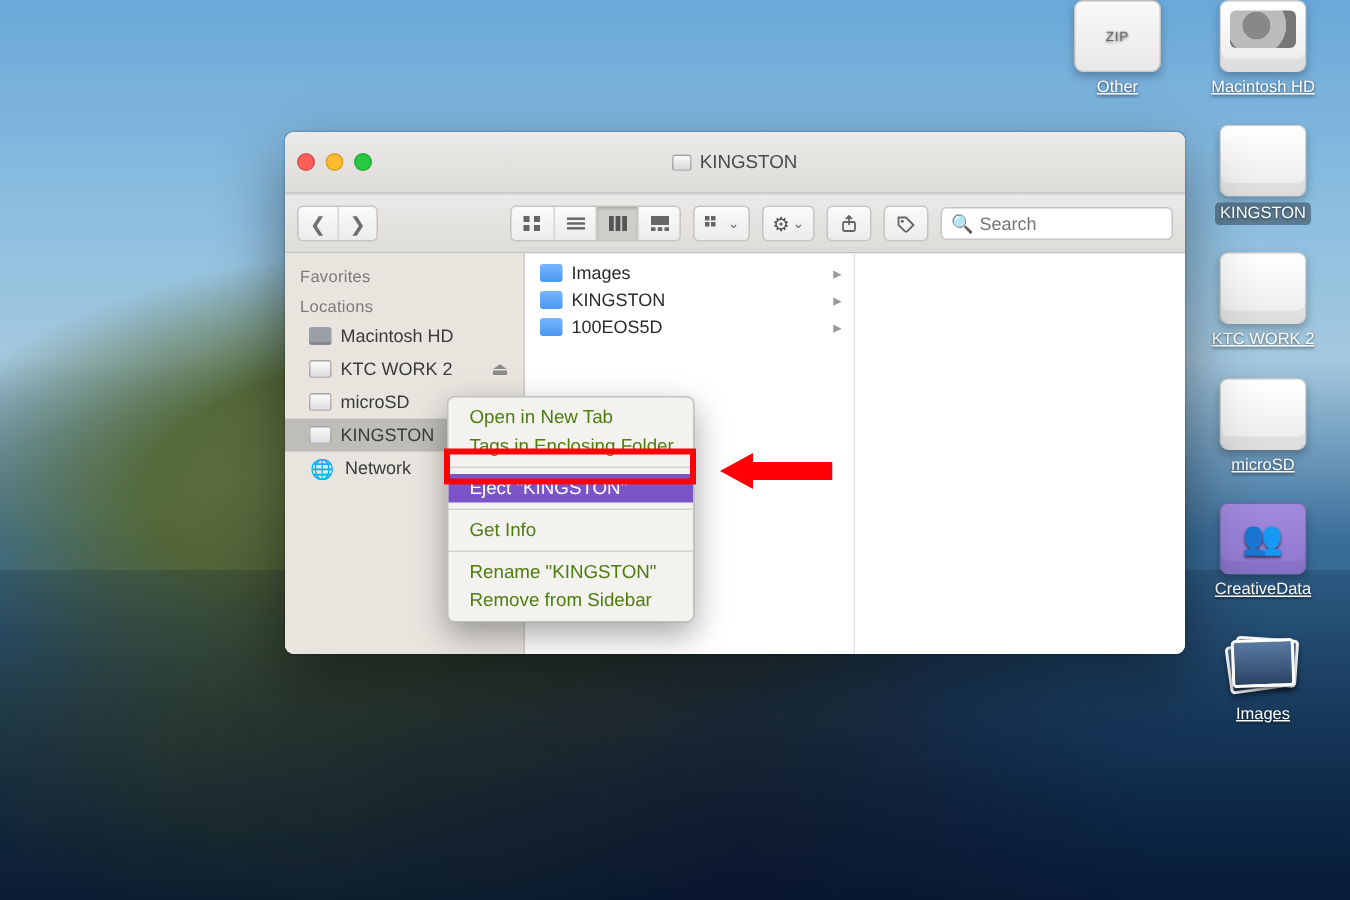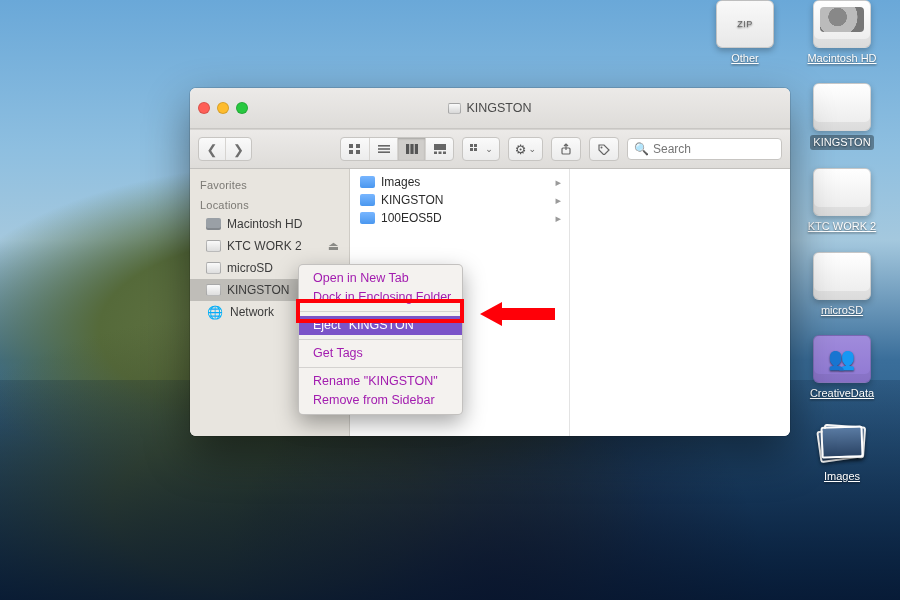--- a/index.html
+++ b/index.html
@@ -82,21 +82,21 @@
   .col .row { display: flex; align-items: center; gap: 6px; height: 18px; padding: 0 8px 0 10px; font-size: 12px; color: #2b2b2b; cursor: pointer; }
   .col .row .fico { width: 15px; height: 12px; background: linear-gradient(#78b6ff,#4a97ef); border-radius: 2px; flex-shrink:0; }
   .col .row .chev { margin-left: auto; color: #9a9a9a; font-size: 11px; }
 
   
   .ctxmenu {
     position: absolute; left: 298px; top: 264px; width: 165px;
     background: #f4f2ef; border: 1px solid rgba(0,0,0,.2); border-radius: 5px;
     box-shadow: 0 8px 22px rgba(0,0,0,.35); padding: 4px 0; font-size: 12.5px; z-index: 20;
   }
-  .ctxmenu .mi { height: 19px; line-height: 19px; padding: 0 14px; color: #a21caf; cursor: pointer; white-space:nowrap; }
+  .ctxmenu .mi { height: 19px; line-height: 19px; padding: 0 14px; color: #4d7c0f; cursor: pointer; white-space:nowrap; }
   .ctxmenu .mi.sel { background: #7b54c8; color: #fff; }
   .ctxmenu hr { border: none; border-top: 1px solid rgba(0,0,0,.13); margin: 4px 0; }
 
   
   .redbox { position: absolute; left: 296px; top: 299px; width: 168px; height: 24px; border: 4px solid #ff0008; z-index: 30; pointer-events: none; }
   .arrow { position: absolute; left: 480px; top: 300px; z-index: 30; pointer-events: none; }
   .arrow svg { display:block; }
 
   
   .ico { width: 14px; height: 12px; }
@@ -283,25 +283,25 @@
           <span class="chev">▸</span>
         </div>
       </div>
       <div class="col" style="flex:1;border-right:none"></div>
     </div>
   </div>
 </div>
 
 <div class="ctxmenu">
   <div class="mi">Open in New Tab</div>
-  <div class="mi">Dock in Enclosing Folder</div>
+  <div class="mi">Tags in Enclosing Folder</div>
   <hr>
   <div class="mi sel">Eject "KINGSTON"</div>
   <hr>
-  <div class="mi">Get Tags</div>
+  <div class="mi">Get Info</div>
   <hr>
   <div class="mi">Rename "KINGSTON"</div>
   <div class="mi">Remove from Sidebar</div>
 </div>
 
 <div class="redbox"></div>
 <div class="arrow">
   <svg width="75" height="28" viewBox="0 0 75 28">
     <polygon points="0,14 22,2 22,8 75,8 75,20 22,20 22,26" fill="#ff0008"></polygon>
   </svg>

